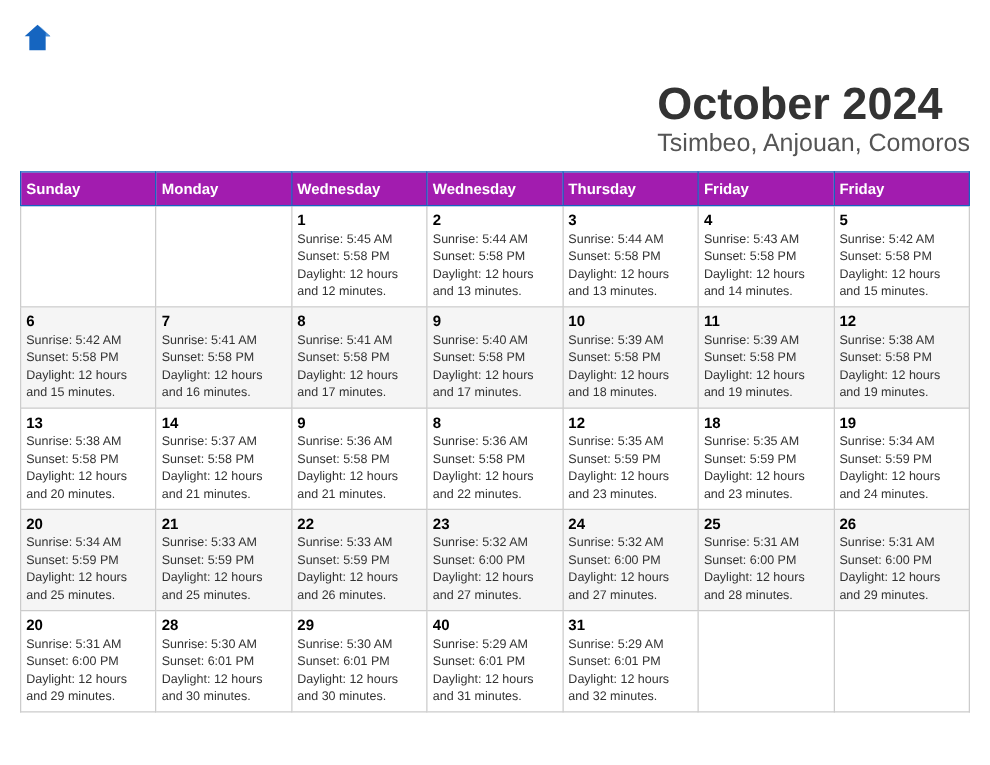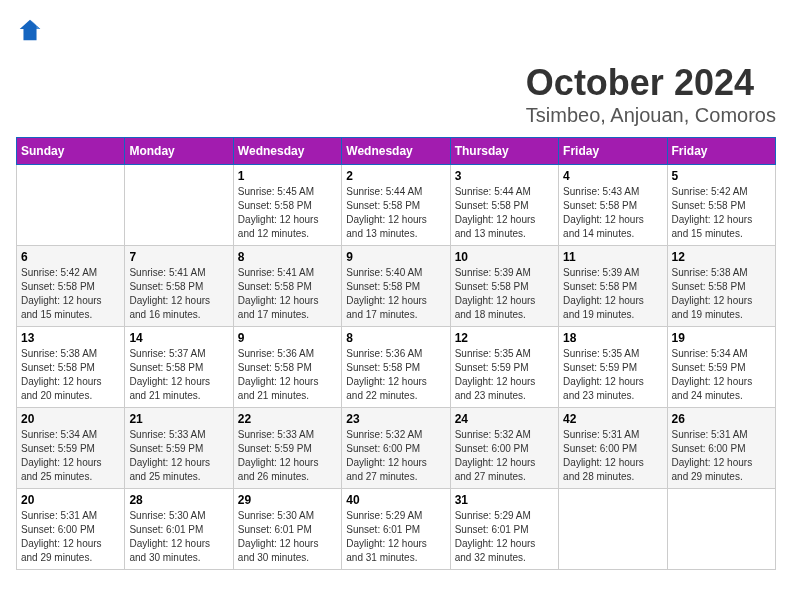--- a/index.html
+++ b/index.html
@@ -208,21 +208,21 @@
         </td>
         <td>
           <span class="day-num">23</span>
           <div class="day-info">Sunrise: 5:32 AM<br>Sunset: 6:00 PM<br>Daylight: 12 hours and 27 minutes.</div>
         </td>
         <td>
           <span class="day-num">24</span>
           <div class="day-info">Sunrise: 5:32 AM<br>Sunset: 6:00 PM<br>Daylight: 12 hours and 27 minutes.</div>
         </td>
         <td>
-          <span class="day-num">42</span>
+          <span class="day-num">25</span>
           <div class="day-info">Sunrise: 5:31 AM<br>Sunset: 6:00 PM<br>Daylight: 12 hours and 28 minutes.</div>
         </td>
         <td>
           <span class="day-num">26</span>
           <div class="day-info">Sunrise: 5:31 AM<br>Sunset: 6:00 PM<br>Daylight: 12 hours and 29 minutes.</div>
         </td>
       </tr>
       <tr>
         <td>
           <span class="day-num">20</span>

